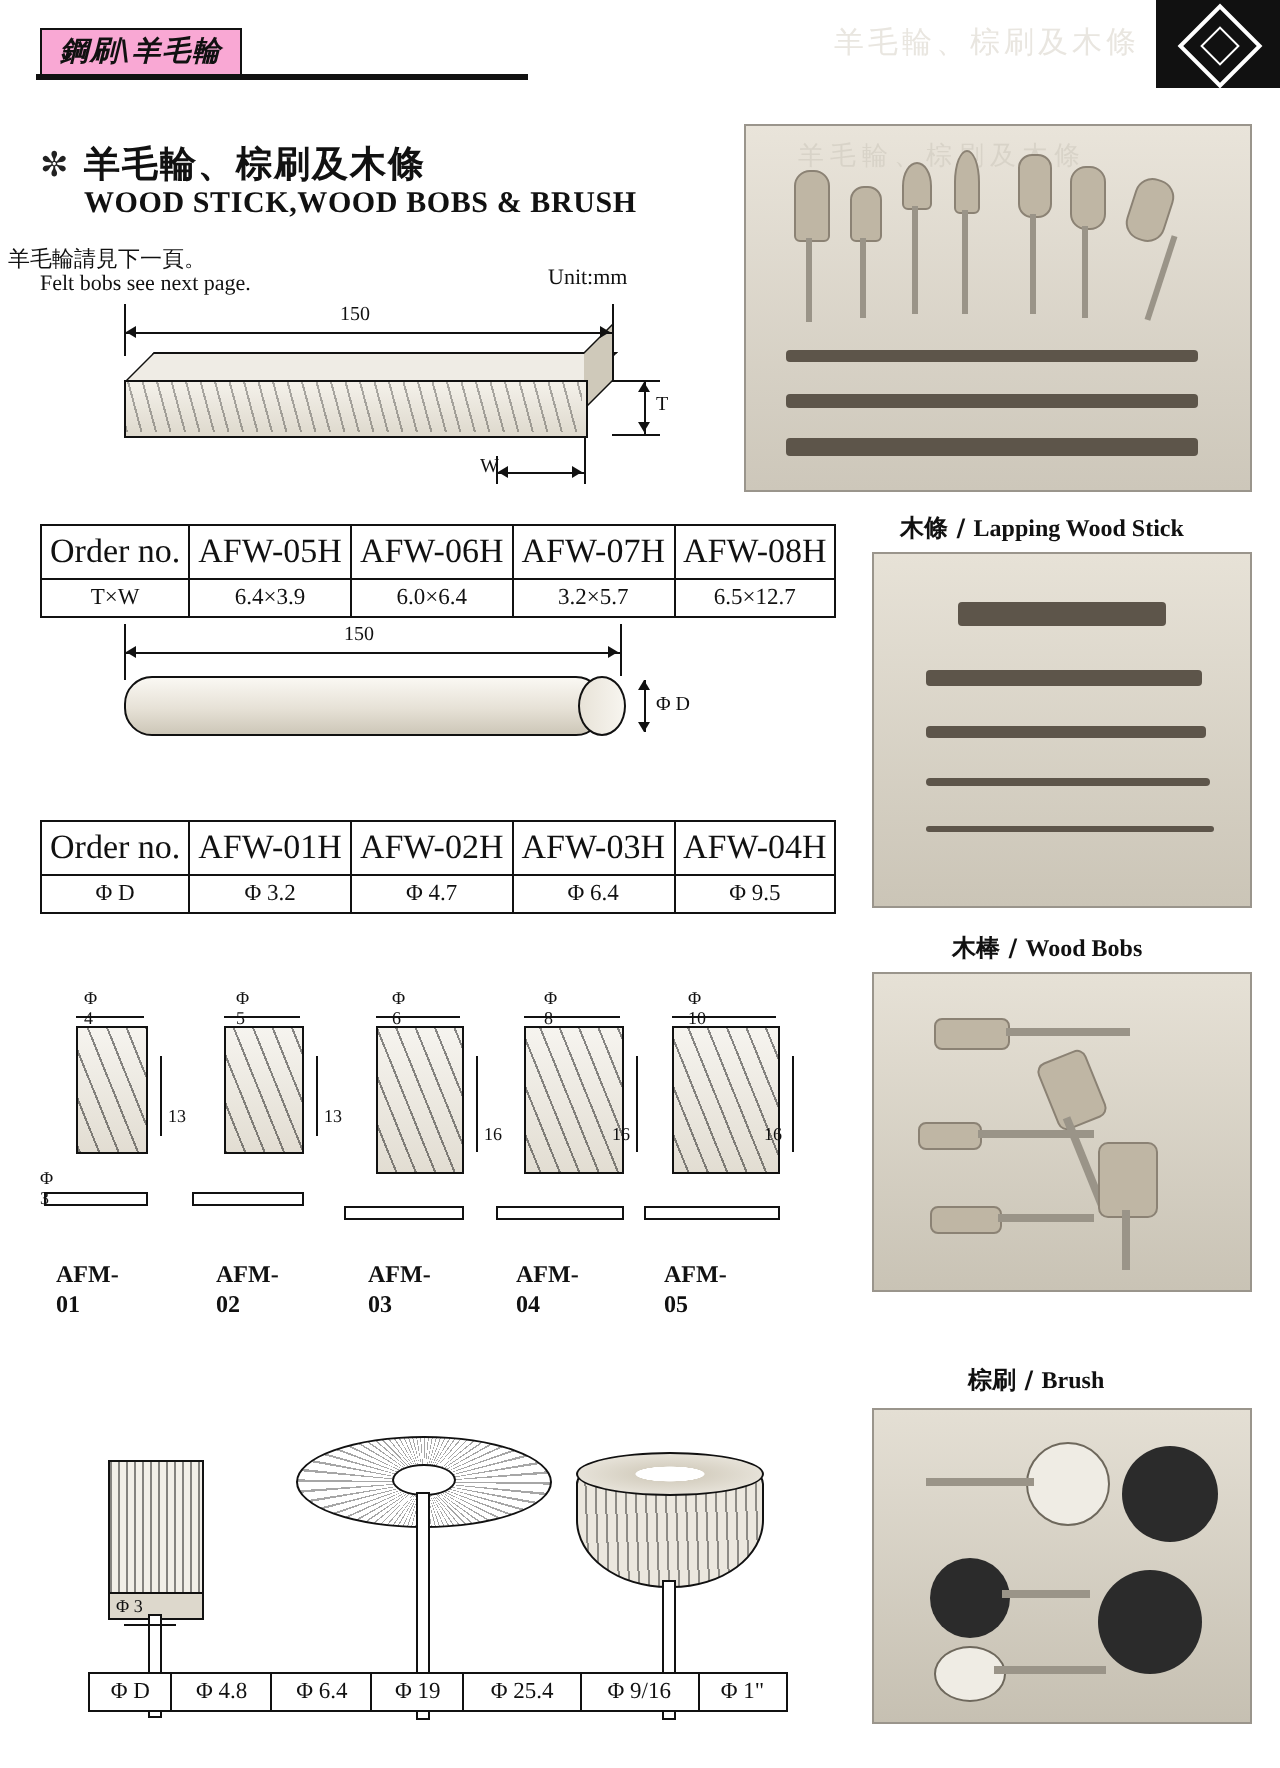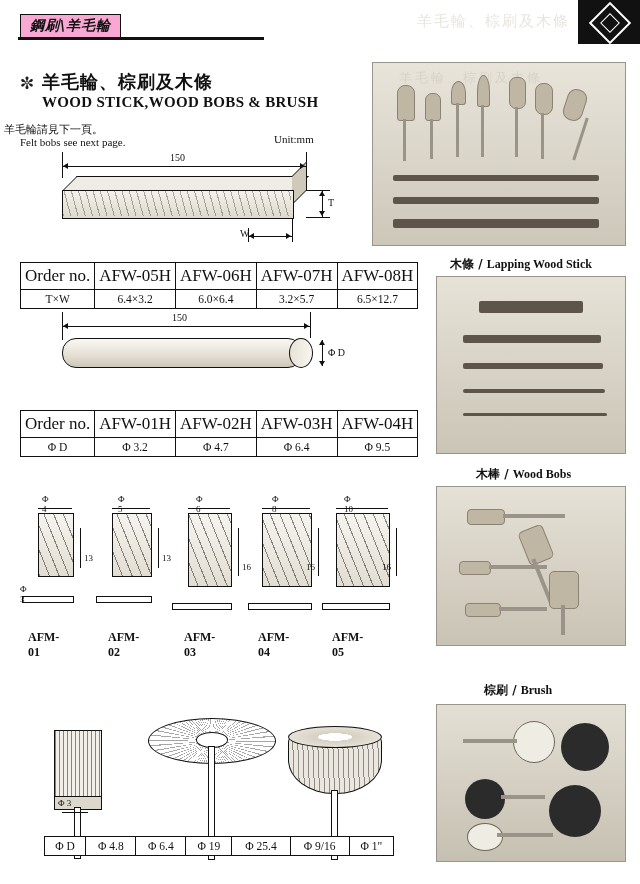--- a/index.html
+++ b/index.html
@@ -231,21 +231,21 @@
     <tbody>
         <tr>
       <td class="hd">Order no.</td>
       <td class="hd">AFW-05H</td>
       <td class="hd">AFW-06H</td>
       <td class="hd">AFW-07H</td>
       <td class="hd">AFW-08H</td>
     </tr>
     <tr>
       <td>T×W</td>
-      <td>6.4×3.2</td>
+      <td>6.4×3.9</td>
       <td>6.0×6.4</td>
       <td>3.2×5.7</td>
       <td>6.5×12.7</td>
     </tr>
   </tbody>
     </table>
 
   <div>
     <div class="rod"></div>
     <div class="rod-cap"></div>

